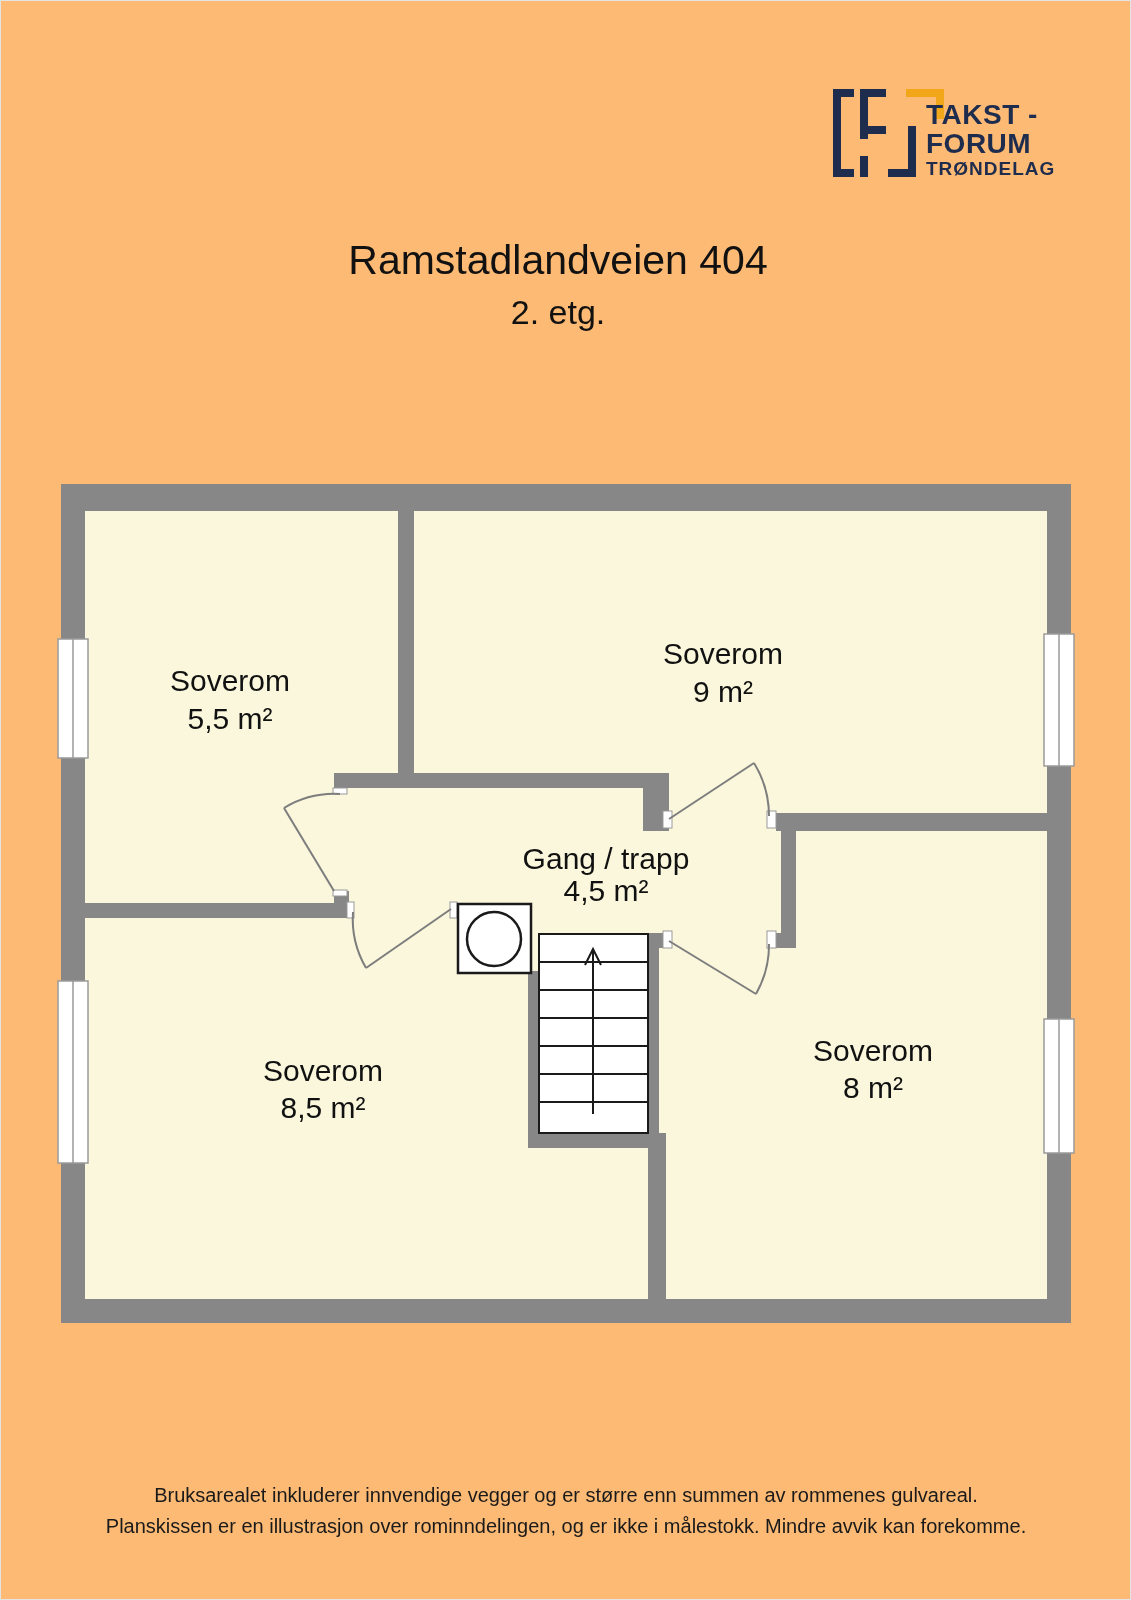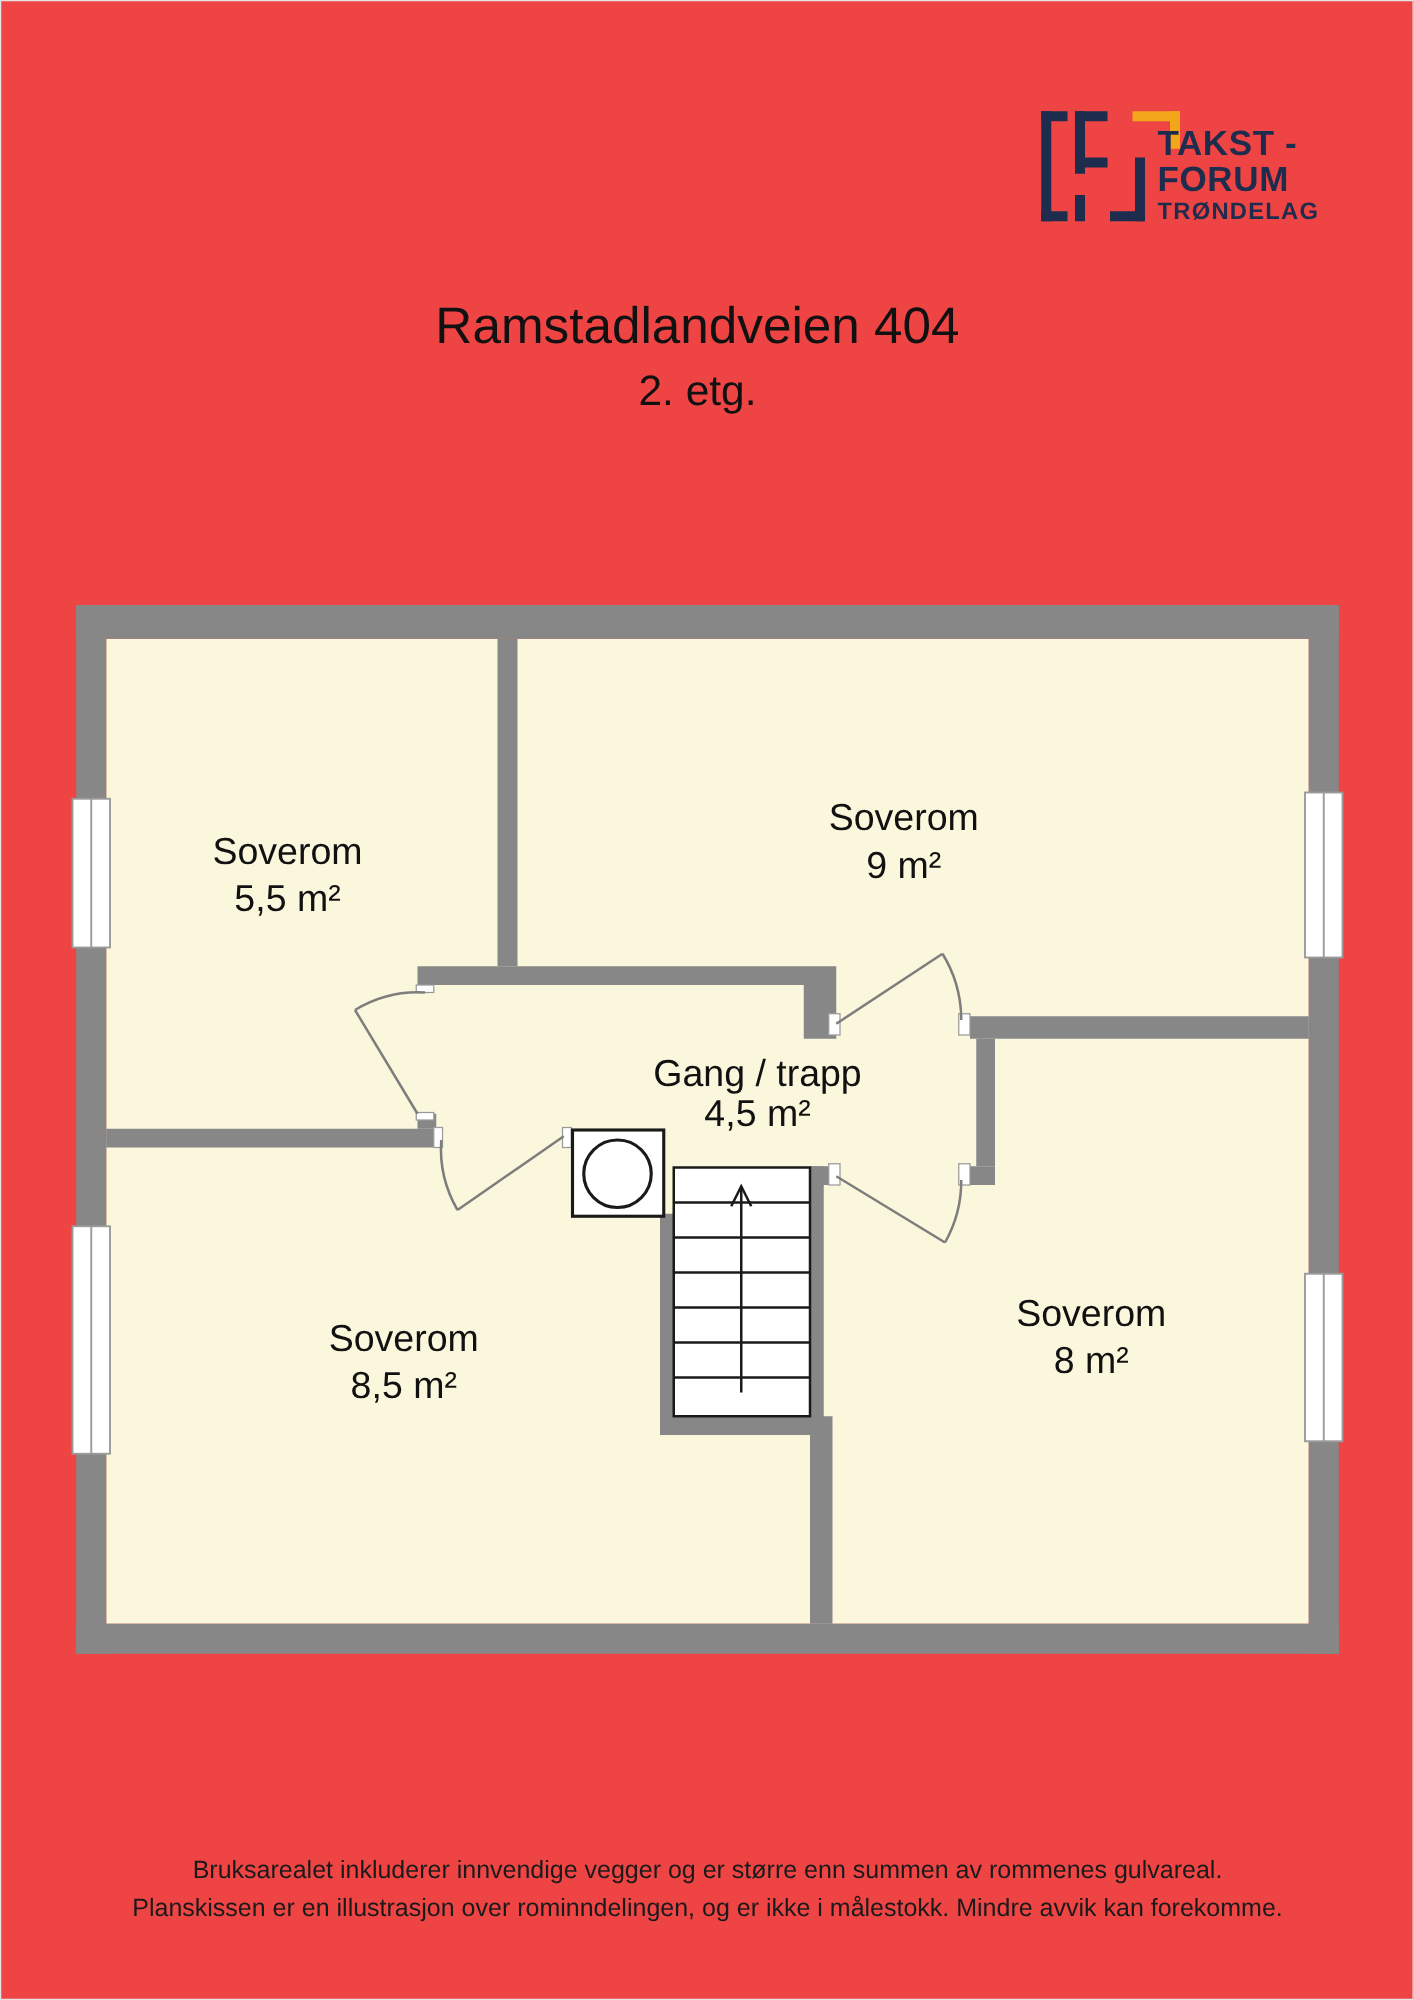--- a/index.html
+++ b/index.html
@@ -1,17 +1,17 @@
 <!DOCTYPE html>
 <html><head>
 <meta charset="utf-8">
 <style>
   html,body{margin:0;padding:0;background:#fff;}
   .page{
-    width:1131px;height:1600px;position:relative;background:#ef4444;
+    width:1131px;height:1600px;position:relative;background:#fdba74;
     border:1px solid #e3e3e3;box-sizing:border-box;overflow:hidden;
     font-family:"Liberation Sans","DejaVu Sans",sans-serif;
   }
   svg{display:block;}
   text{font-family:"Liberation Sans","DejaVu Sans",sans-serif;fill:#111;}
   .title-text{font-size:41px;}
   .subtitle-text{font-size:34px;}
   .room-name,.room-area{font-size:30px;}
   .logo-line{font-weight:bold;font-size:28px;letter-spacing:.5px;}
   .logo-line-small{font-weight:bold;font-size:19px;letter-spacing:1px;}

